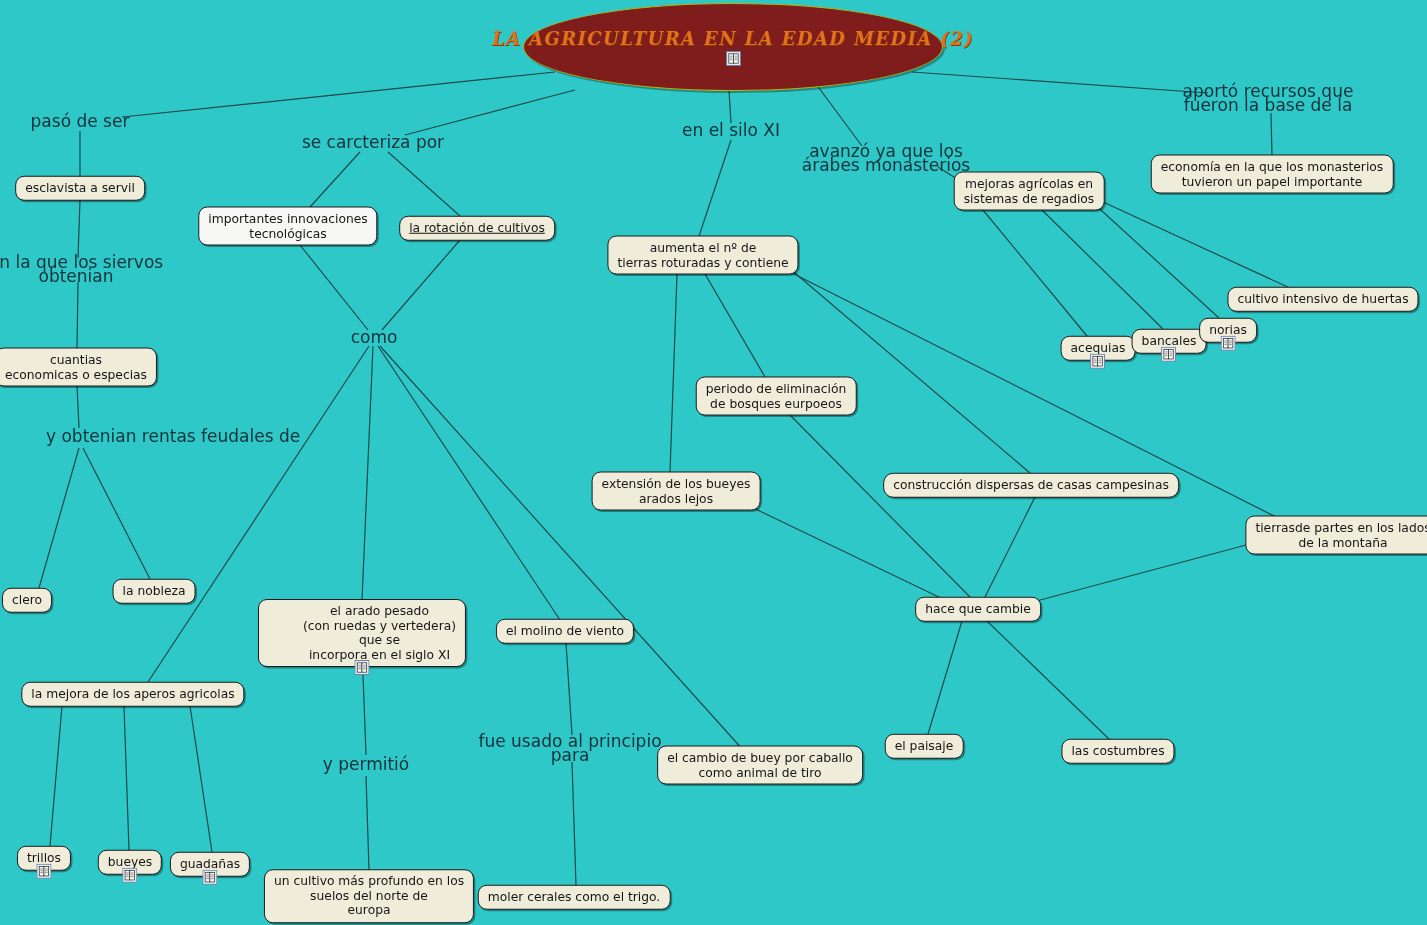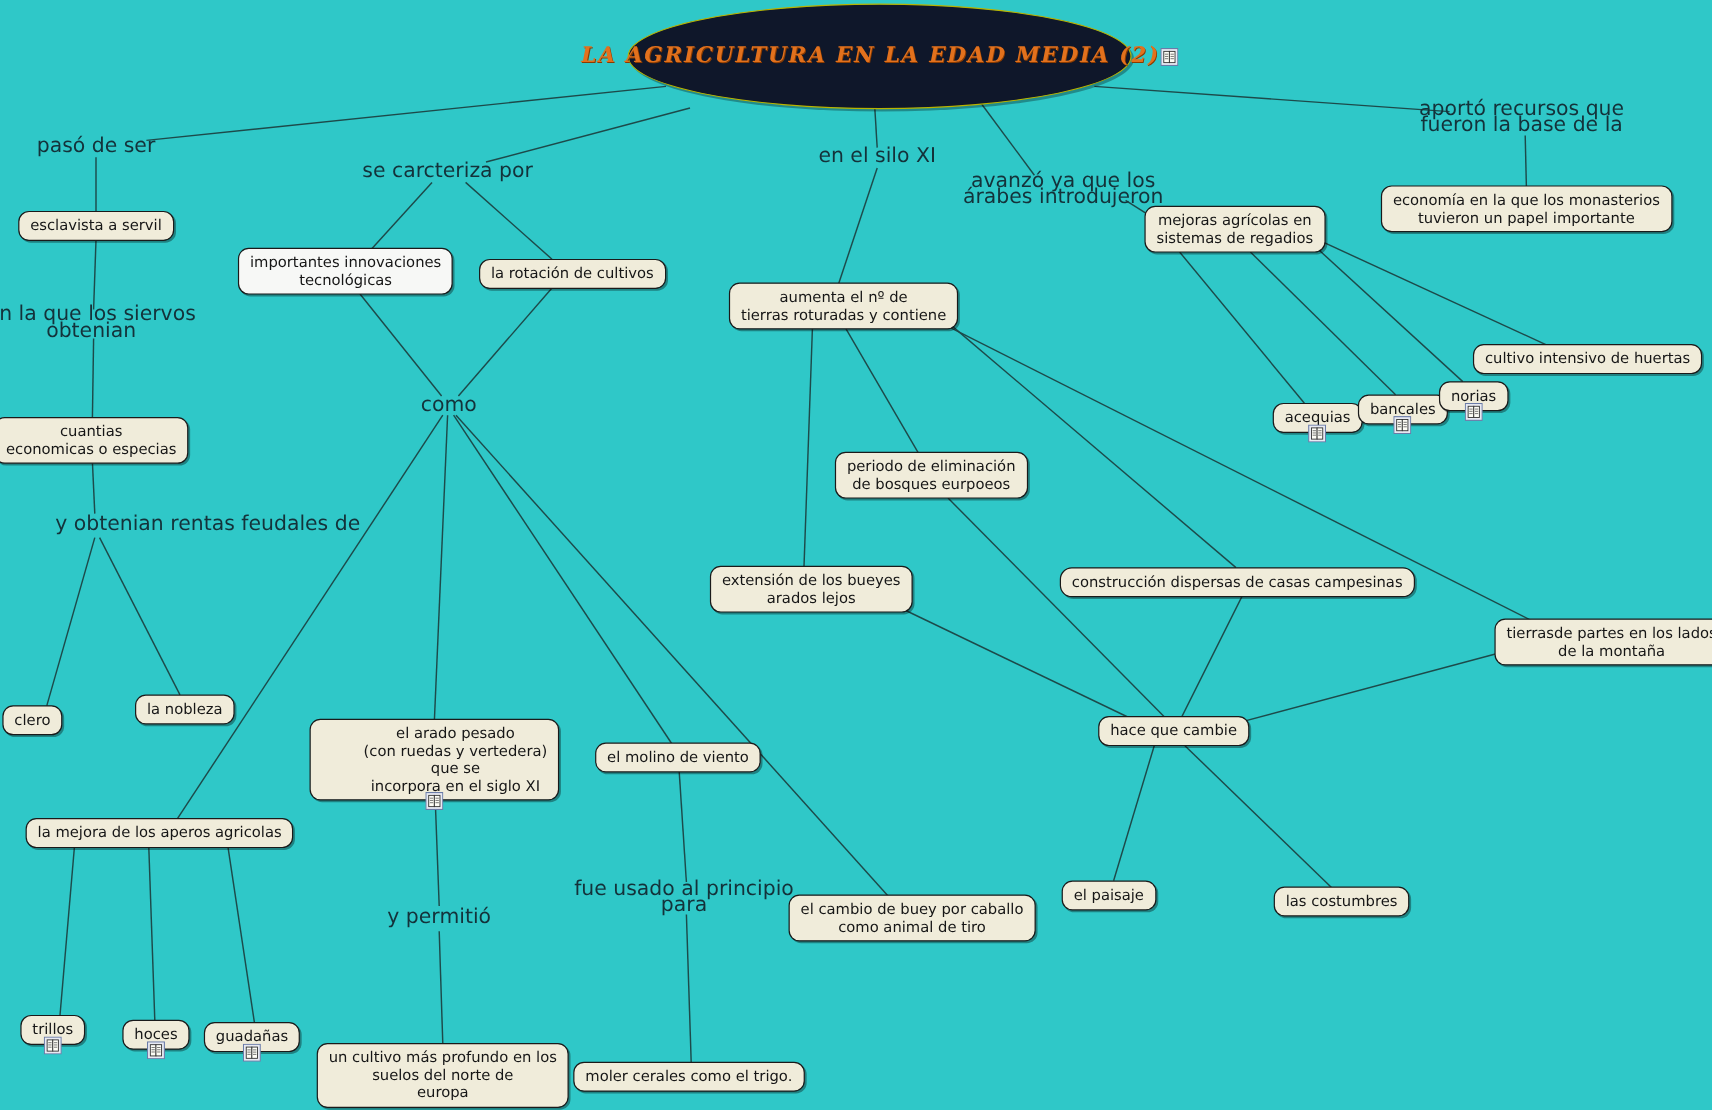--- a/index.html
+++ b/index.html
@@ -39,25 +39,25 @@
     box-shadow: 1.5px 1.5px 0 rgba(0,0,0,0.35);
     transform: translate(-50%, -50%);
   }
   .node.white {
     background: #f7f8f6;
   }
   
   .central {
     position: absolute;
     transform: translate(-50%, -50%);
-    background: #0f172a;
+    background: #7f1d1d;
     border: 1.8px solid #b9b400;
     border-radius: 50%;
     display: flex;
-    flex-direction: row;
+    flex-direction: column;
     align-items: center;
     justify-content: center;
     box-shadow: 2px 2px 0 rgba(0,0,0,0.3);
   }
   .central-title {
     font-family: "DejaVu Serif", serif;
     font-weight: bold;
     font-style: italic;
     font-size: 18px;
     letter-spacing: 1.4px;
@@ -176,21 +176,21 @@
             <rect x="0.5" y="0.5" width="15" height="15" fill="#e8eaf2" stroke="#6a7ba8" stroke-width="1"></rect>
             <rect x="3" y="3" width="5" height="10" fill="#fdfdf6" stroke="#333" stroke-width="0.8"></rect>
             <rect x="8" y="3" width="5" height="10" fill="#fdfdf6" stroke="#333" stroke-width="0.8"></rect>
             <line x1="4" y1="5.5" x2="7" y2="5.5" stroke="#555" stroke-width="0.7"></line>
             <line x1="4" y1="7.5" x2="7" y2="7.5" stroke="#555" stroke-width="0.7"></line>
             <line x1="4" y1="9.5" x2="7" y2="9.5" stroke="#555" stroke-width="0.7"></line>
             <line x1="9" y1="5.5" x2="12" y2="5.5" stroke="#555" stroke-width="0.7"></line>
             <line x1="9" y1="7.5" x2="12" y2="7.5" stroke="#555" stroke-width="0.7"></line>
             <line x1="9" y1="9.5" x2="12" y2="9.5" stroke="#555" stroke-width="0.7"></line>
           </svg></span></div>
-      <div class="node" style="left: 130px; top: 862px; min-width: 44px; min-height: 24px; display: flex; align-items: center; justify-content: center;"><span>hoces</span><span class="note-anchor"><svg class="note-icon" viewBox="0 0 16 16">
+      <div class="node" style="left: 130px; top: 862px; min-width: 44px; min-height: 24px; display: flex; align-items: center; justify-content: center;"><span>bueyes</span><span class="note-anchor"><svg class="note-icon" viewBox="0 0 16 16">
             <rect x="0.5" y="0.5" width="15" height="15" fill="#e8eaf2" stroke="#6a7ba8" stroke-width="1"></rect>
             <rect x="3" y="3" width="5" height="10" fill="#fdfdf6" stroke="#333" stroke-width="0.8"></rect>
             <rect x="8" y="3" width="5" height="10" fill="#fdfdf6" stroke="#333" stroke-width="0.8"></rect>
             <line x1="4" y1="5.5" x2="7" y2="5.5" stroke="#555" stroke-width="0.7"></line>
             <line x1="4" y1="7.5" x2="7" y2="7.5" stroke="#555" stroke-width="0.7"></line>
             <line x1="4" y1="9.5" x2="7" y2="9.5" stroke="#555" stroke-width="0.7"></line>
             <line x1="9" y1="5.5" x2="12" y2="5.5" stroke="#555" stroke-width="0.7"></line>
             <line x1="9" y1="7.5" x2="12" y2="7.5" stroke="#555" stroke-width="0.7"></line>
             <line x1="9" y1="9.5" x2="12" y2="9.5" stroke="#555" stroke-width="0.7"></line>
           </svg></span></div>
@@ -200,21 +200,21 @@
             <rect x="8" y="3" width="5" height="10" fill="#fdfdf6" stroke="#333" stroke-width="0.8"></rect>
             <line x1="4" y1="5.5" x2="7" y2="5.5" stroke="#555" stroke-width="0.7"></line>
             <line x1="4" y1="7.5" x2="7" y2="7.5" stroke="#555" stroke-width="0.7"></line>
             <line x1="4" y1="9.5" x2="7" y2="9.5" stroke="#555" stroke-width="0.7"></line>
             <line x1="9" y1="5.5" x2="12" y2="5.5" stroke="#555" stroke-width="0.7"></line>
             <line x1="9" y1="7.5" x2="12" y2="7.5" stroke="#555" stroke-width="0.7"></line>
             <line x1="9" y1="9.5" x2="12" y2="9.5" stroke="#555" stroke-width="0.7"></line>
           </svg></span></div>
       <div class="node white" style="left: 288px; top: 226px; min-width: 146px; min-height: 38px; display: flex; align-items: center; justify-content: center;"><span>importantes innovaciones
 tecnológicas</span></div>
-      <div class="node" style="left: 477px; top: 228px; min-width: 130px; min-height: 24px; display: flex; align-items: center; justify-content: center;"><span>la rotación de cultivos</span></div>
+      <div class="node" style="left: 477px; top: 228px; min-width: 130px; min-height: 24px; display: flex; align-items: center; justify-content: center; text-decoration: underline;"><span>la rotación de cultivos</span></div>
       <div class="node" style="left: 362px; top: 633px; min-width: 146px; min-height: 66px; display: flex; align-items: center; justify-content: center; padding-left: 44px;"><span>el arado pesado
 (con ruedas y vertedera)
 que se
 incorpora en el siglo XI</span><span class="note-anchor"><svg class="note-icon" viewBox="0 0 16 16">
             <rect x="0.5" y="0.5" width="15" height="15" fill="#e8eaf2" stroke="#6a7ba8" stroke-width="1"></rect>
             <rect x="3" y="3" width="5" height="10" fill="#fdfdf6" stroke="#333" stroke-width="0.8"></rect>
             <rect x="8" y="3" width="5" height="10" fill="#fdfdf6" stroke="#333" stroke-width="0.8"></rect>
             <line x1="4" y1="5.5" x2="7" y2="5.5" stroke="#555" stroke-width="0.7"></line>
             <line x1="4" y1="7.5" x2="7" y2="7.5" stroke="#555" stroke-width="0.7"></line>
             <line x1="4" y1="9.5" x2="7" y2="9.5" stroke="#555" stroke-width="0.7"></line>
@@ -285,17 +285,17 @@
       <div class="linklabel" style="left: 76px; top: 269px;">en la que los siervos
 obtenian</div>
       <div class="linklabel leftcut" style="left: 0px; top: 437px;">y obtenian rentas feudales de</div>
       <div class="linklabel" style="left: 373px; top: 143px;">se carcteriza por</div>
       <div class="linklabel" style="left: 374px; top: 338px;">como</div>
       <div class="linklabel" style="left: 366px; top: 765px;">y permitió</div>
       <div class="linklabel" style="left: 570px; top: 748px;">fue usado al principio
 para</div>
       <div class="linklabel" style="left: 731px; top: 131px;">en el silo XI</div>
       <div class="linklabel" style="left: 886px; top: 158px;">avanzó ya que los
-árabes introdujeron</div>
+árabes monasterios</div>
       <div class="linklabel" style="left: 1268px; top: 98px;">aportó recursos que
 fueron la base de la</div>
     </div>
 </div>
 
 </body></html>

